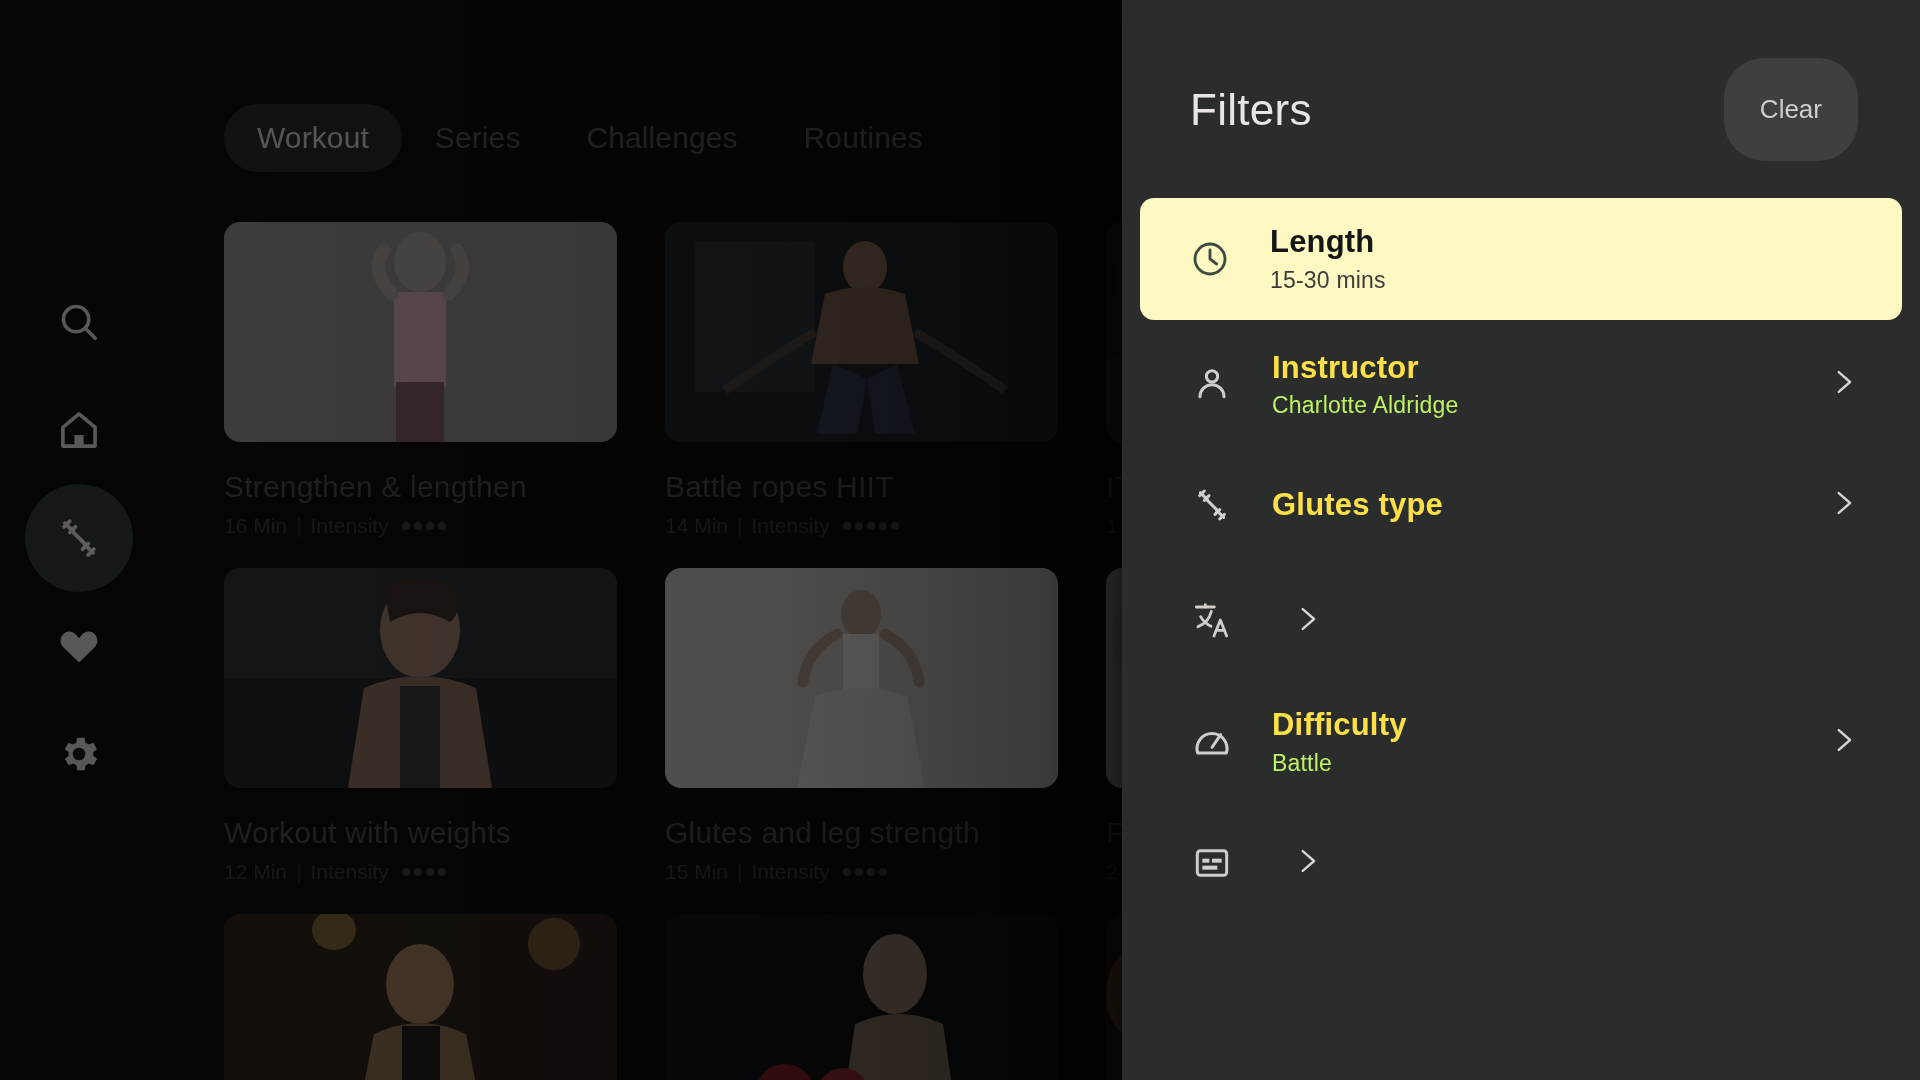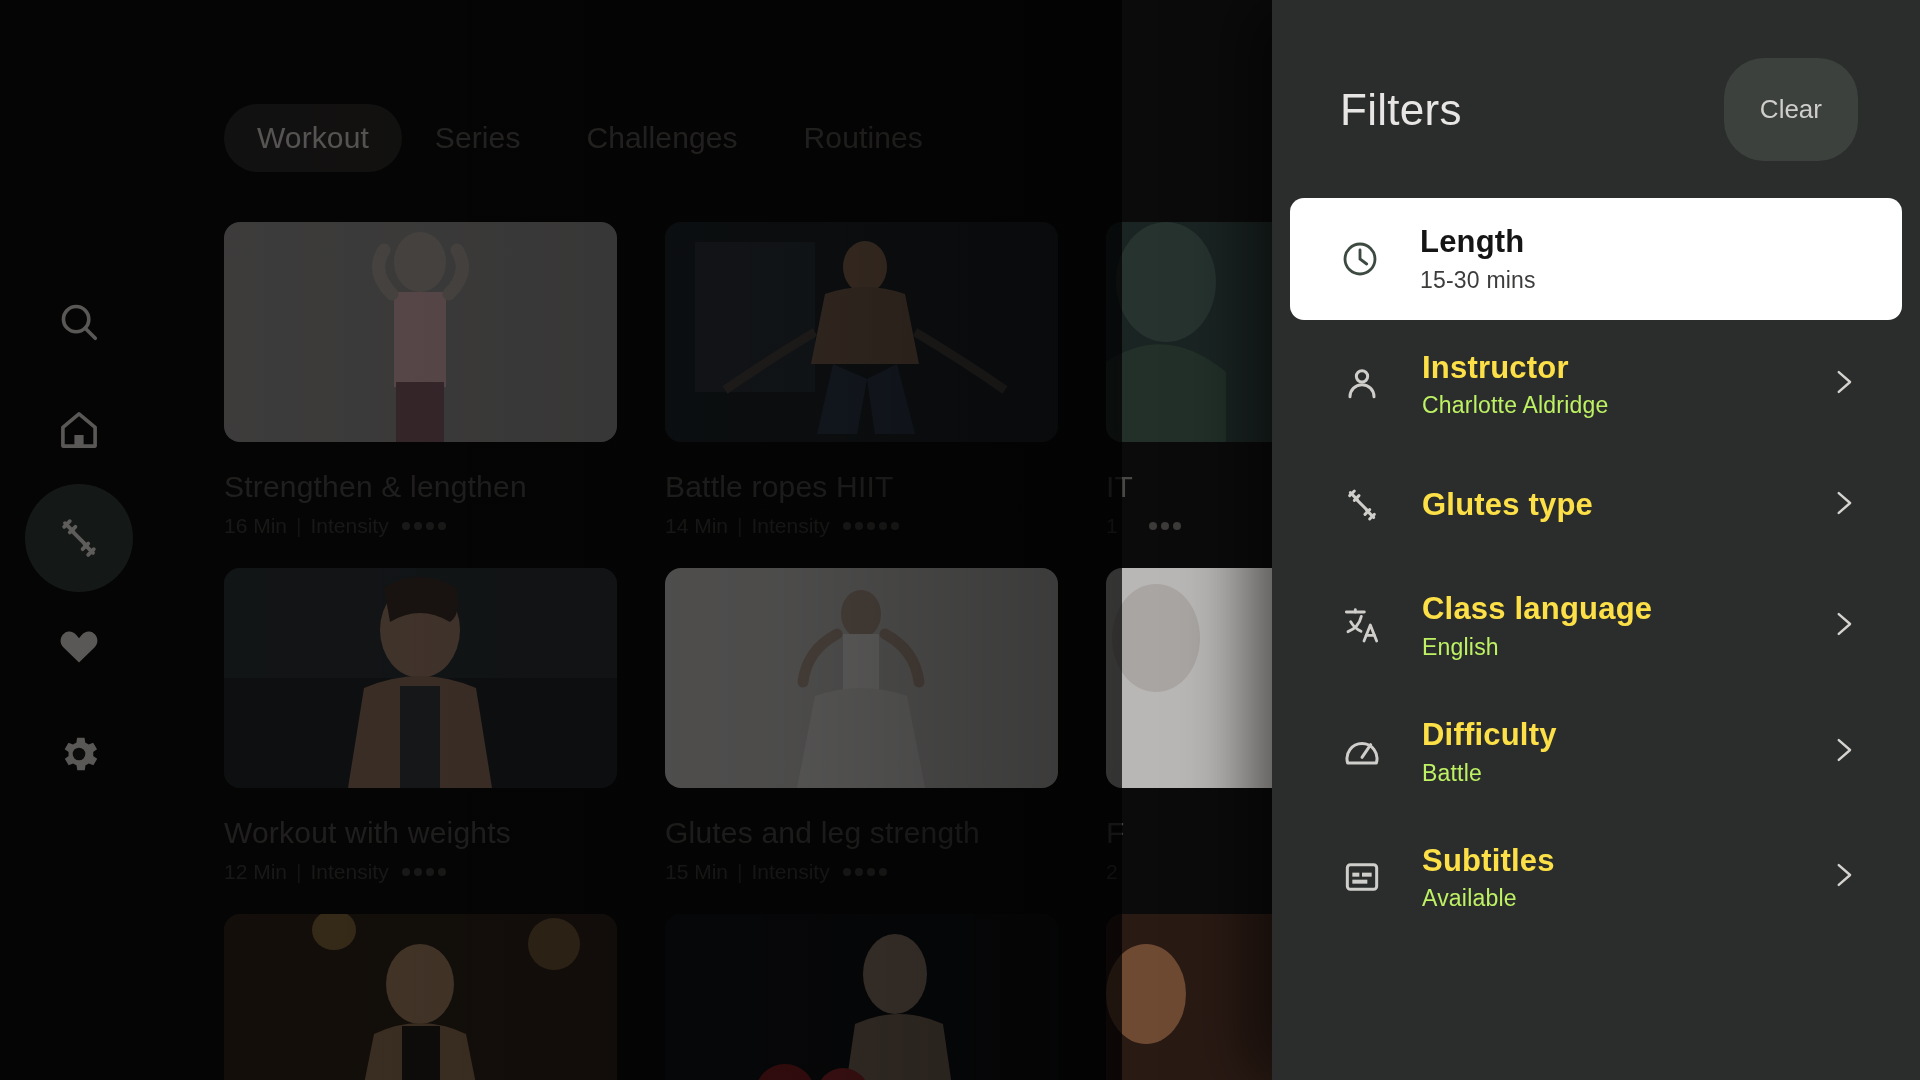--- a/index.html
+++ b/index.html
@@ -126,21 +126,21 @@
     width: 1122px; height: 1080px;
     background: linear-gradient(90deg, rgba(0,0,0,.55) 0%, rgba(0,0,0,.62) 70%, rgba(0,0,0,.72) 100%);
     pointer-events: none;
     z-index: 3;
   }
 
   
   .panel {
     position: absolute;
     right: 0; top: 0;
-    width: 648px;
+    width: 798px;
     height: 1080px;
     background: #2a2d2b;
     z-index: 10;
     box-shadow: -24px 0 60px rgba(0,0,0,.55);
   }
   .panel-head {
     display: flex;
     align-items: center;
     justify-content: space-between;
     padding: 58px 62px 0 68px;
@@ -167,21 +167,21 @@
   }
   .filter-row {
     display: flex;
     align-items: center;
     padding: 26px 42px 26px 50px;
     border-radius: 14px;
     min-height: 112px;
     cursor: pointer;
   }
   .filter-row.selected {
-    background: #ffffff;
+    background: #fef9c3;
     padding-left: 48px;
   }
   .f-icon {
     width: 44px;
     flex: 0 0 44px;
     display: flex;
     align-items: center;
     justify-content: center;
     margin-right: 38px;
   }
@@ -529,24 +529,20 @@
         <span class="f-icon">
           <svg width="40" height="40" viewBox="0 0 24 24" fill="none" stroke="#cfcecb" stroke-width="1.7" stroke-linecap="round" stroke-linejoin="round">
             <line x1="2.6" y1="3.6" x2="13.4" y2="3.6"></line>
             <line x1="8" y1="2.2" x2="8" y2="3.6"></line>
             <path d="M11.6 6.2c-1 4.2-4 7.6-8 9.2"></path>
             <path d="M5.2 9.4c1.4 2.6 3.6 4.6 6.2 5.8"></path>
             <path d="M13.2 21 17 11.4 20.8 21"></path>
             <line x1="14.6" y1="17.6" x2="19.4" y2="17.6"></line>
           </svg>
         </span>
-        <span class="f-text">
-          <span class="f-label">Class language</span>
-          <span class="f-value" style="display:block">English</span>
-        </span>
         <span class="chev">
           <svg width="34" height="34" viewBox="0 0 24 24" fill="none" stroke="#d4d3d0" stroke-width="1.7" stroke-linecap="round" stroke-linejoin="round">
               <polyline points="9,5 17,12 9,19"></polyline>
             </svg>
         </span>
       </div>
 
       <div class="rowgap"></div>
 
       <div class="filter-row">
@@ -571,24 +567,20 @@
 
       <div class="filter-row">
         <span class="f-icon">
           <svg width="40" height="40" viewBox="0 0 24 24" fill="none" stroke="#cfcecb" stroke-width="1.8" stroke-linejoin="round">
             <rect x="3.2" y="4.6" width="17.6" height="14.8" rx="1.8"></rect>
             <rect x="6.2" y="9.4" width="4.2" height="2.4" fill="#cfcecb" stroke="none"></rect>
             <rect x="12" y="9.4" width="5.8" height="2.4" fill="#cfcecb" stroke="none"></rect>
             <rect x="6.2" y="13.6" width="9" height="2.4" fill="#cfcecb" stroke="none"></rect>
           </svg>
         </span>
-        <span class="f-text">
-          <span class="f-label">Subtitles</span>
-          <span class="f-value" style="display:block">Available</span>
-        </span>
         <span class="chev">
           <svg width="34" height="34" viewBox="0 0 24 24" fill="none" stroke="#d4d3d0" stroke-width="1.7" stroke-linecap="round" stroke-linejoin="round">
               <polyline points="9,5 17,12 9,19"></polyline>
             </svg>
         </span>
       </div>
 
     </div>
   </aside>
 

